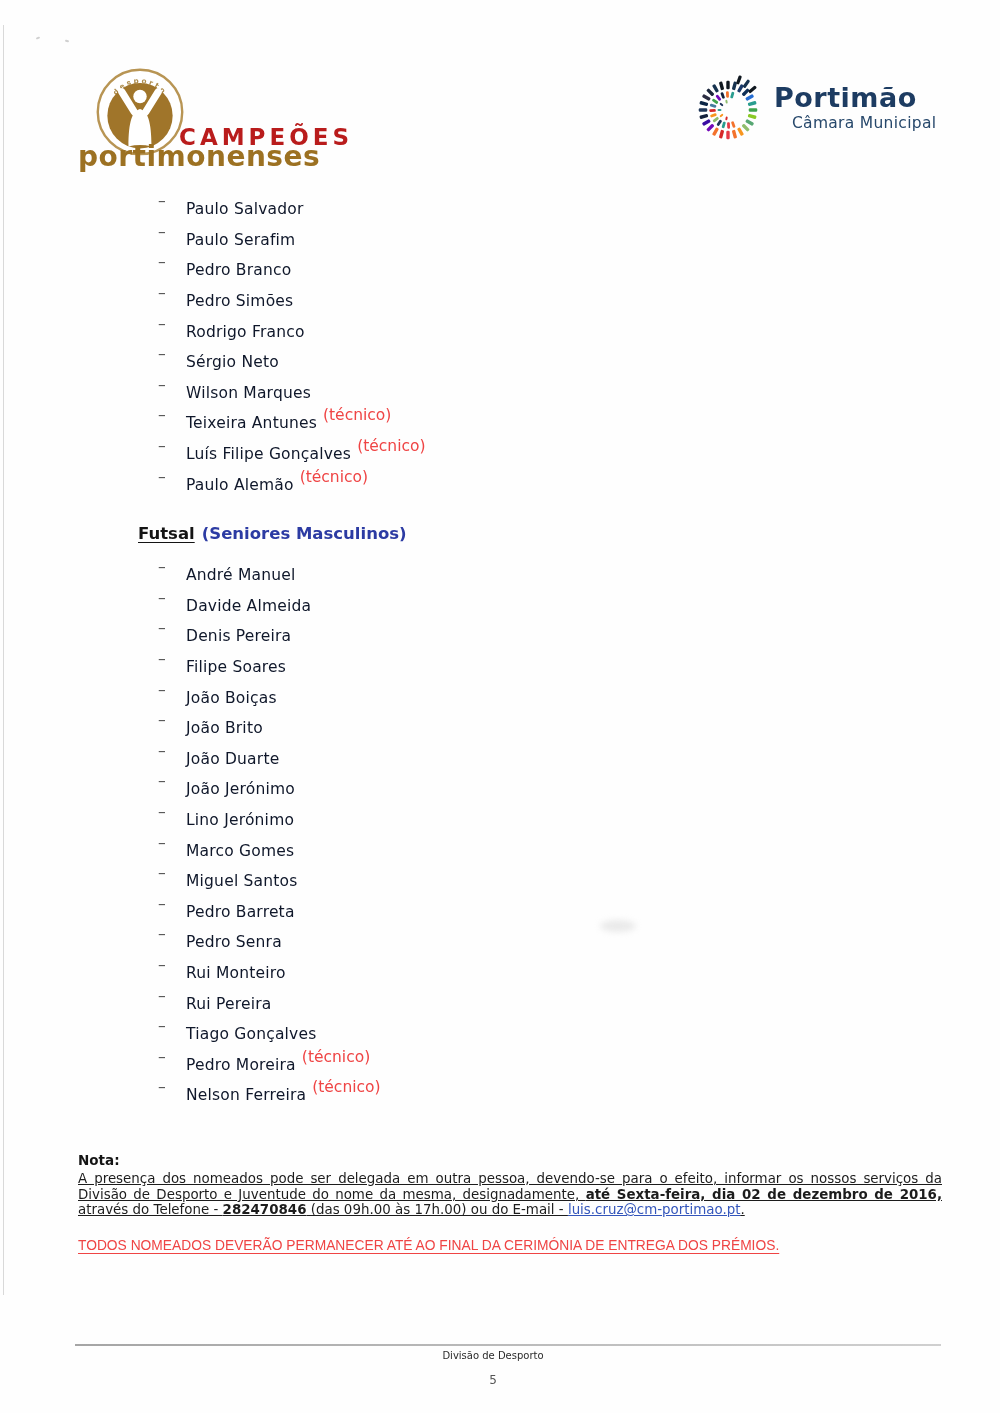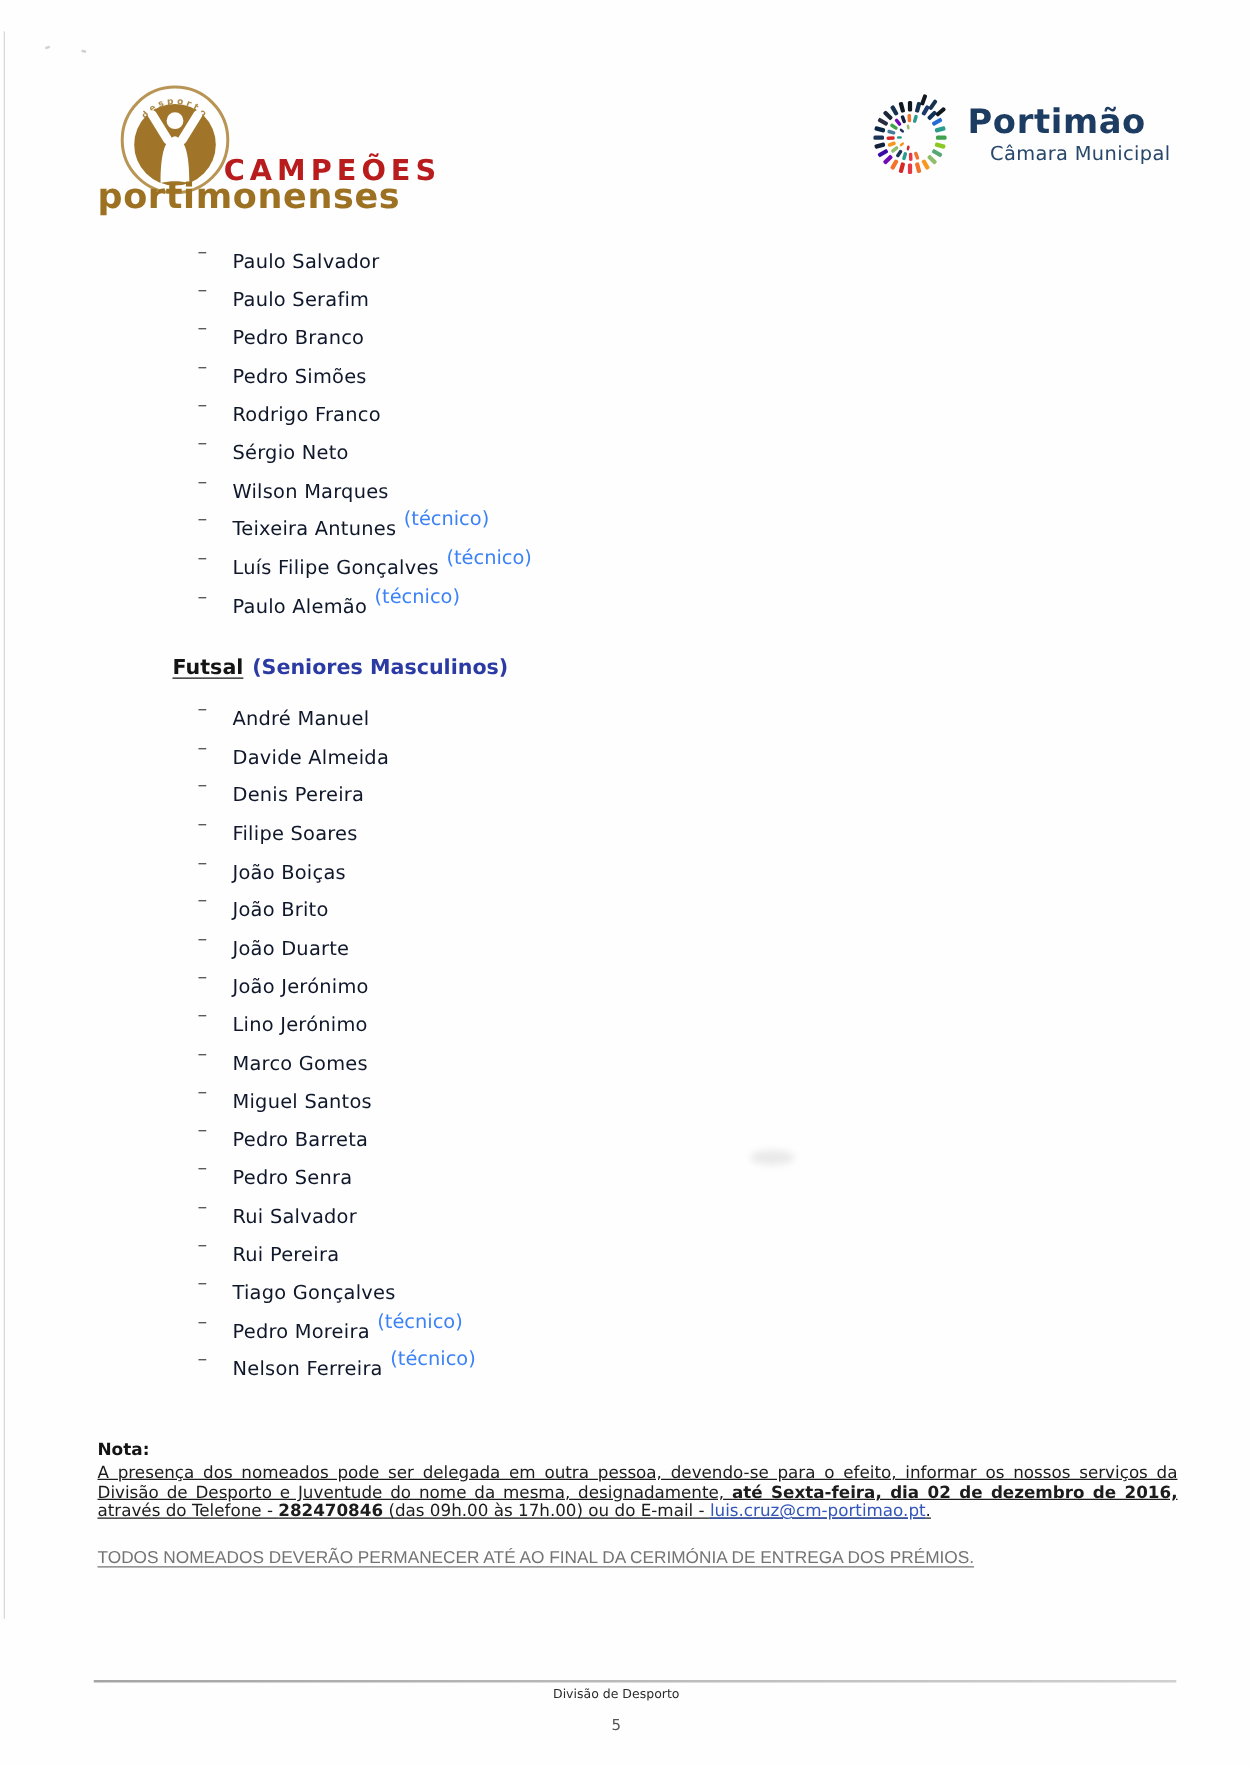--- a/index.html
+++ b/index.html
@@ -36,35 +36,35 @@
   .portimao-sub{position:absolute;left:100px;top:46px;font-size:15.5px;color:#27486b;
     letter-spacing:.3px;}
 
   
   .name-list{left:158px;width:560px;}
   .list-one{top:186px;}
   .list-two{top:552px;}
   .li{display:flex;align-items:center;height:30.6px;font-size:15.5px;}
   .dash{width:28px;color:#5a5a5a;}
   .nm{color:#0f172a;letter-spacing:.2px;margin-top:16px;}
-  .role{color:#3b82f6;margin-left:6px;}
+  .role{color:#ef4444;margin-left:6px;}
 
   
   .sec-head{left:138px;top:524px;font-size:16.5px;font-weight:bold;text-align:center;}
   .sec-title{color:#141414;text-decoration:underline;text-underline-offset:3px;}
   .sec-sub{color:#2c3ba3;margin-left:7px;}
 
   
   .note{left:78px;top:1152px;width:864px;}
   .note-label{font-size:13.5px;font-weight:bold;color:#141414;}
   .note-par{margin-top:3px;font-size:13.4px;line-height:15.7px;text-align:justify;color:#1c1c1c;text-decoration:underline;}
   .note-par .b{font-weight:bold;}
   .note-par a{color:#3355bb;}
   .warning{left:78px;top:1238px;width:864px;font-family:"Liberation Sans", sans-serif;
-    font-size:13.8px;color:#737373;text-decoration:underline;text-underline-offset:3px;}
+    font-size:13.8px;color:#ef4444;text-decoration:underline;text-underline-offset:3px;}
 
   
   .footer-rule{left:75px;top:1344px;width:866px;height:2px;
     background:linear-gradient(to right,#8f8f8f,#c4c4c4);opacity:.8;}
   .footer-text{left:0;top:1350px;width:986px;text-align:center;font-size:10px;color:#2b2b2b;}
   .page-num{left:0;top:1373px;width:986px;text-align:center;font-size:12px;color:#555;}
 </style>
 </head>
 <body>
 
@@ -242,21 +242,21 @@
     <div class="li">
       <span class="dash">–</span>
       <span class="nm">Pedro Barreta</span>
     </div>
     <div class="li">
       <span class="dash">–</span>
       <span class="nm">Pedro Senra</span>
     </div>
     <div class="li">
       <span class="dash">–</span>
-      <span class="nm">Rui Salvador</span>
+      <span class="nm">Rui Monteiro</span>
     </div>
     <div class="li">
       <span class="dash">–</span>
       <span class="nm">Rui Pereira</span>
     </div>
     <div class="li">
       <span class="dash">–</span>
       <span class="nm">Tiago Gonçalves</span>
     </div>
     <div class="li">

